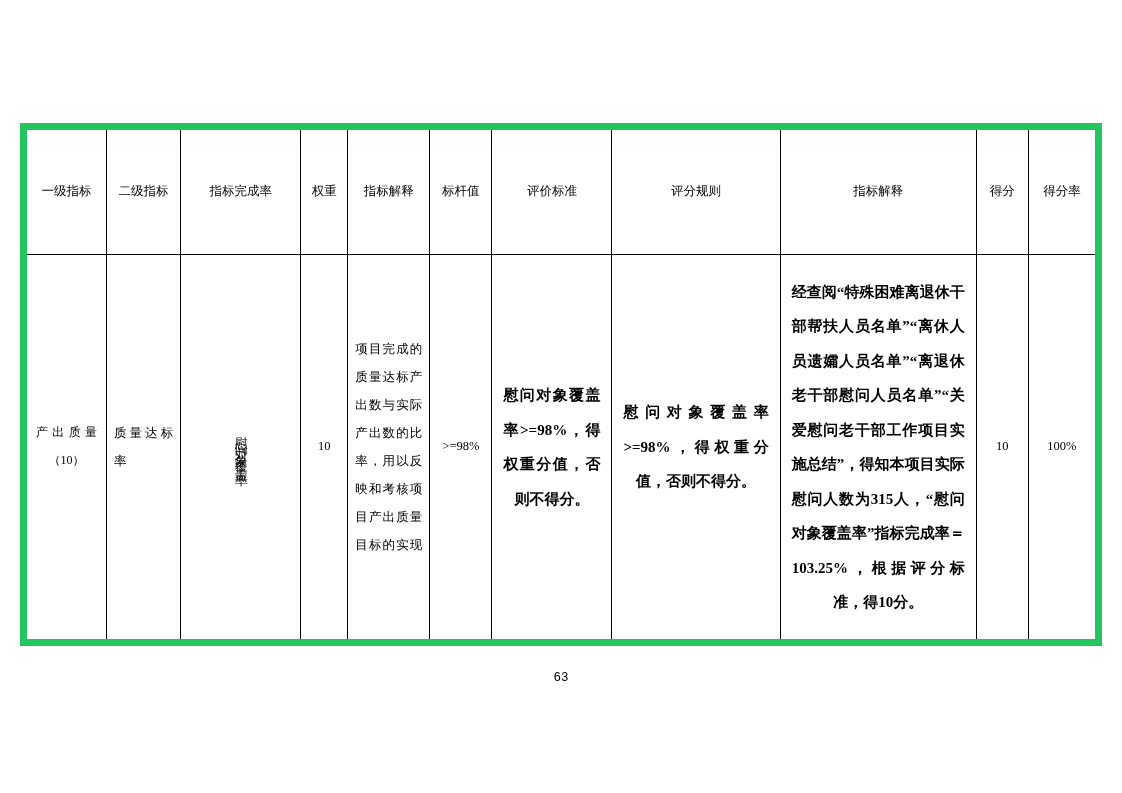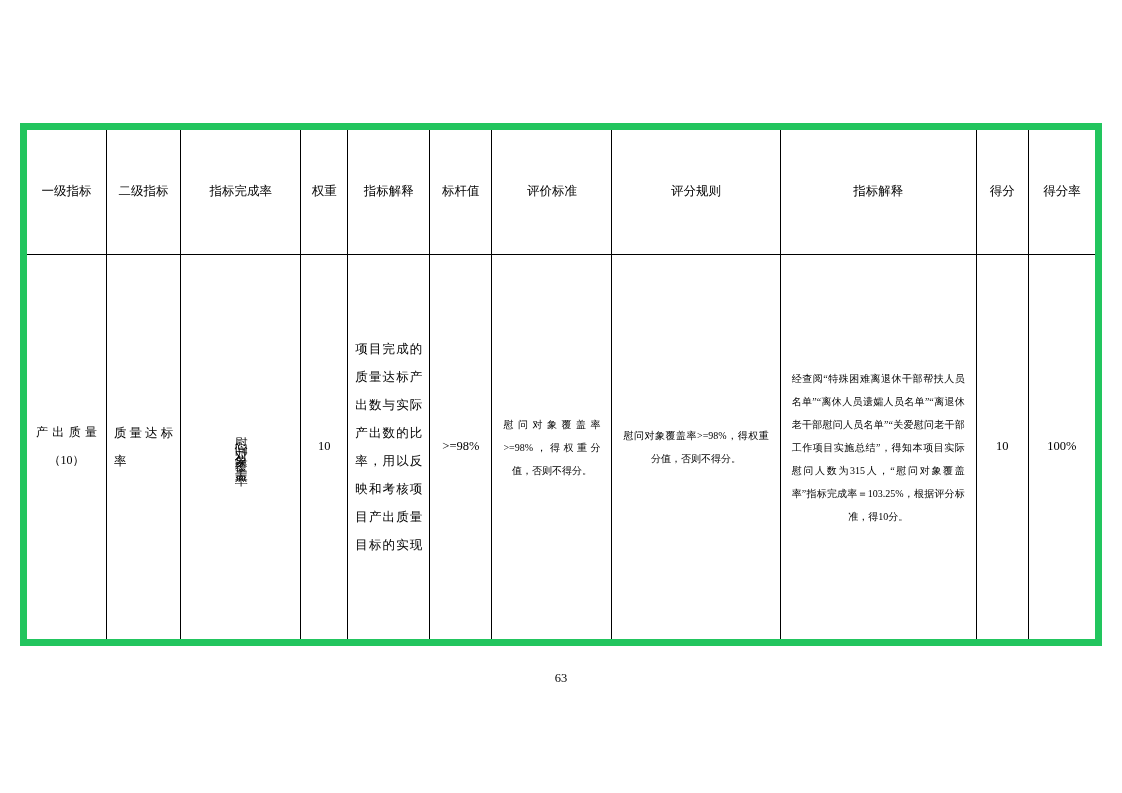--- a/index.html
+++ b/index.html
@@ -68,42 +68,43 @@
     text-align: justify;
     text-align-last: justify;
     line-height: 2.25;
     font-size: 12.5px;
     padding: 0 4px;
   }
   .just-proc {
     text-align: justify;
     text-align-last: center;
     line-height: 2.3;
-    font-size: 10px;
+    font-size: 15px;
     padding: 0 8px;
+    font-weight: bold;
   }
   .center-txt {
     text-align: justify;
     text-align-last: center;
     line-height: 2.3;
     font-size: 12px;
     padding: 0 6px;
   }
   .nowrapnum {
     font-size: 12.5px;
   }
   .pagenum {
     position: absolute;
     left: 0;
     right: 0;
     top: 671px;
     text-align: center;
     font-size: 12.5px;
     color: #000;
-    font-family: Liberation Serif, serif;
+    font-family: Liberation Mono, monospace;
   }
   
   col.c1 { width: 83px; }
   col.c2 { width: 74px; }
   col.c3 { width: 120px; }
   col.c4 { width: 47px; }
   col.c5 { width: 82px; }
   col.c6 { width: 62px; }
   col.c7 { width: 120px; }
   col.c8 { width: 168px; }

